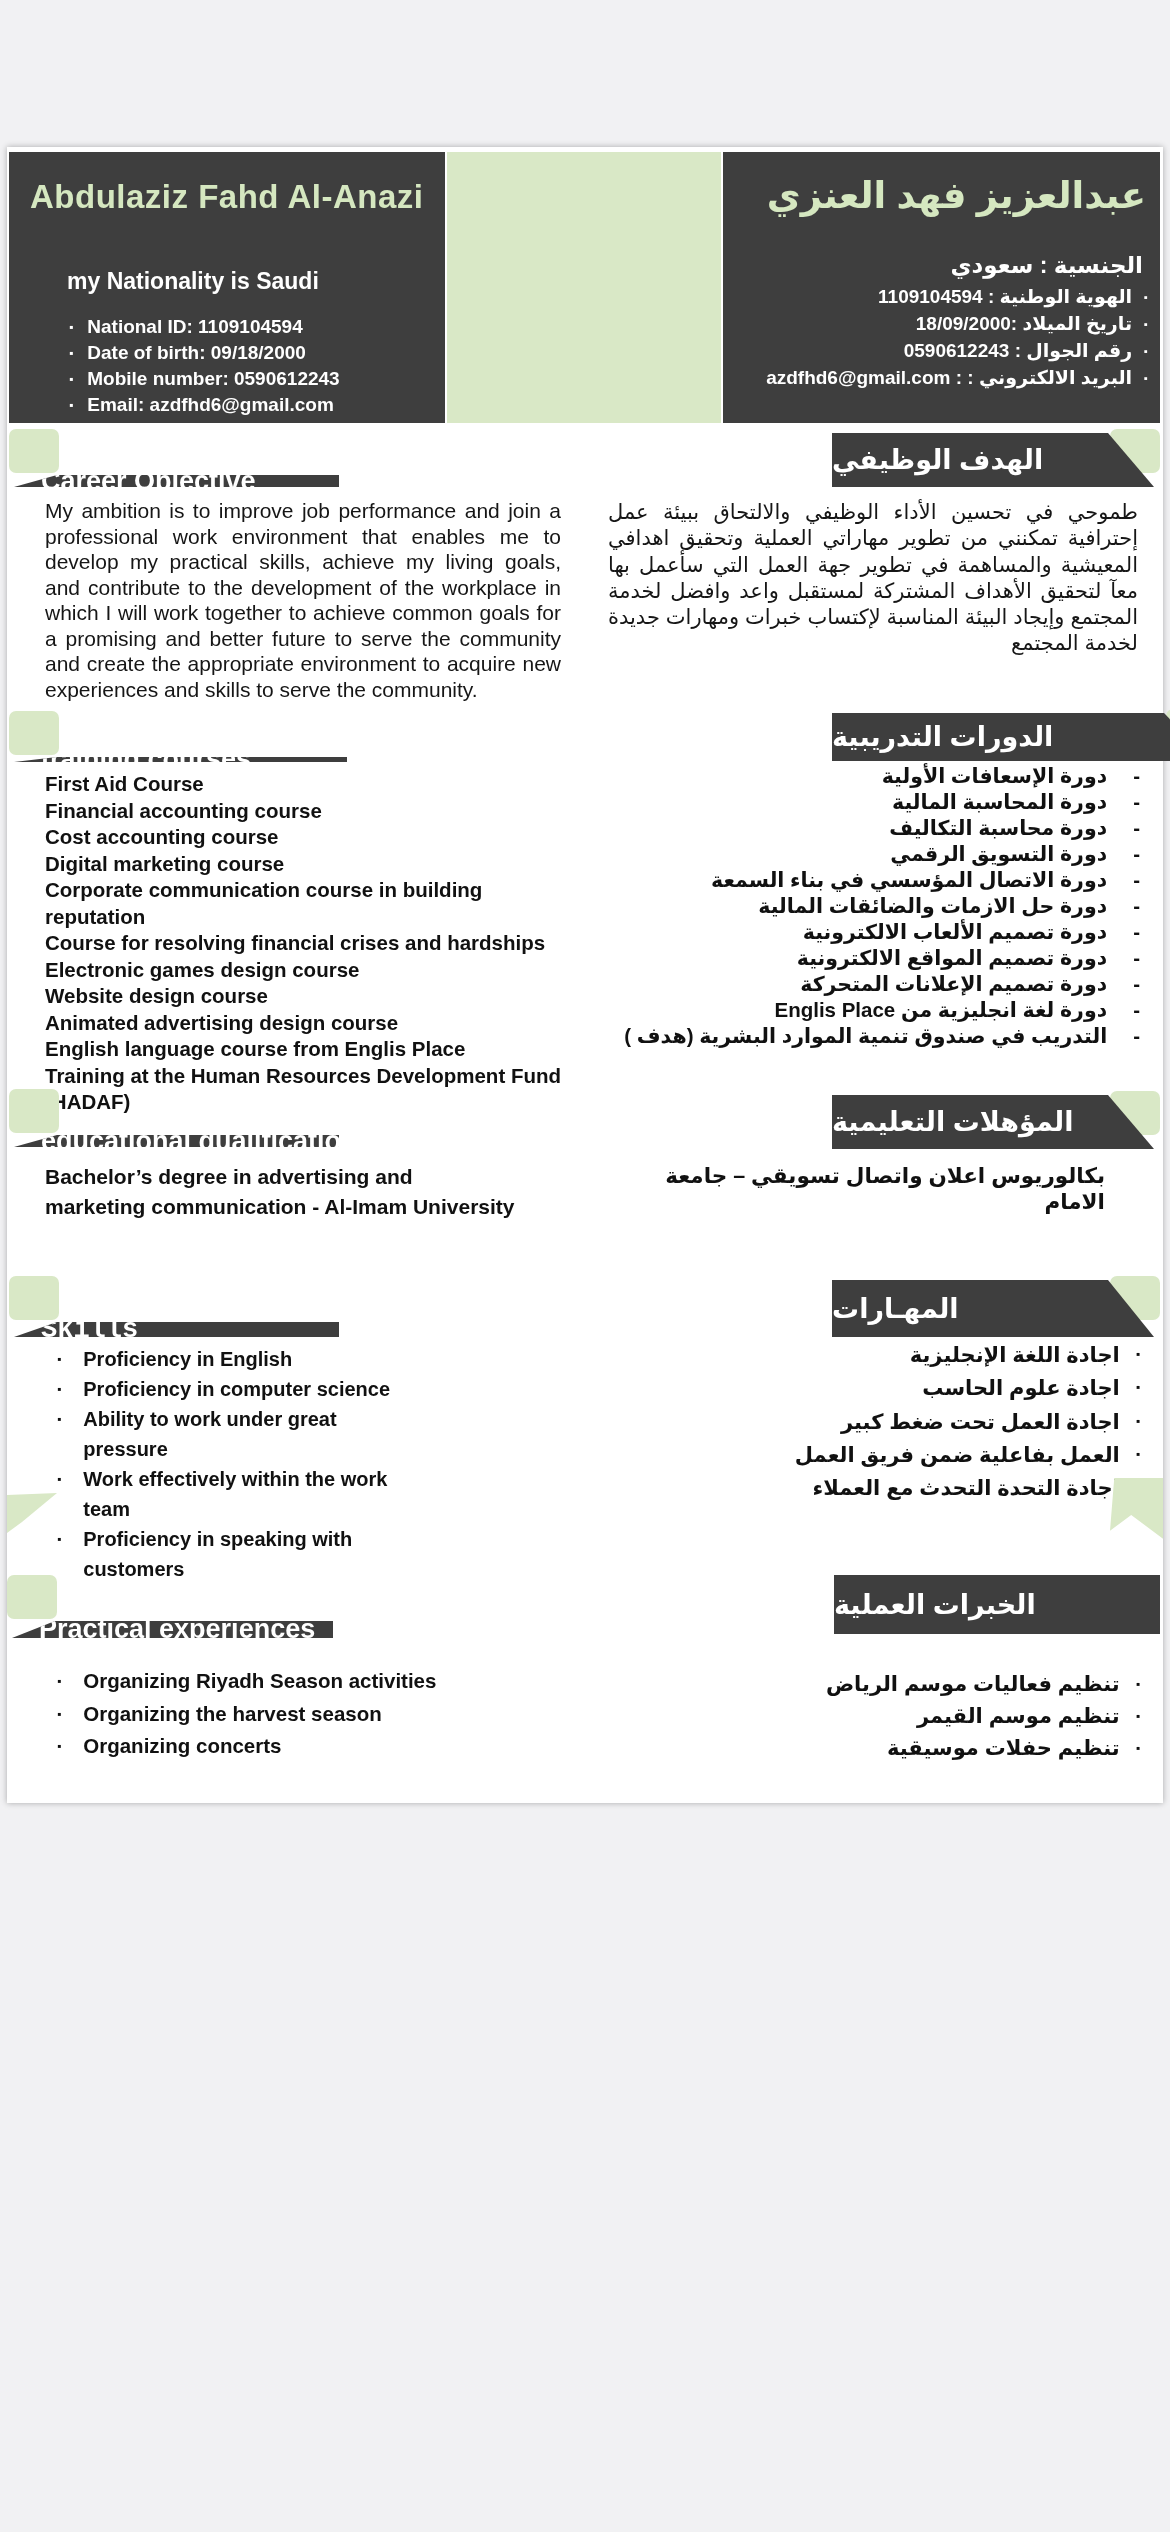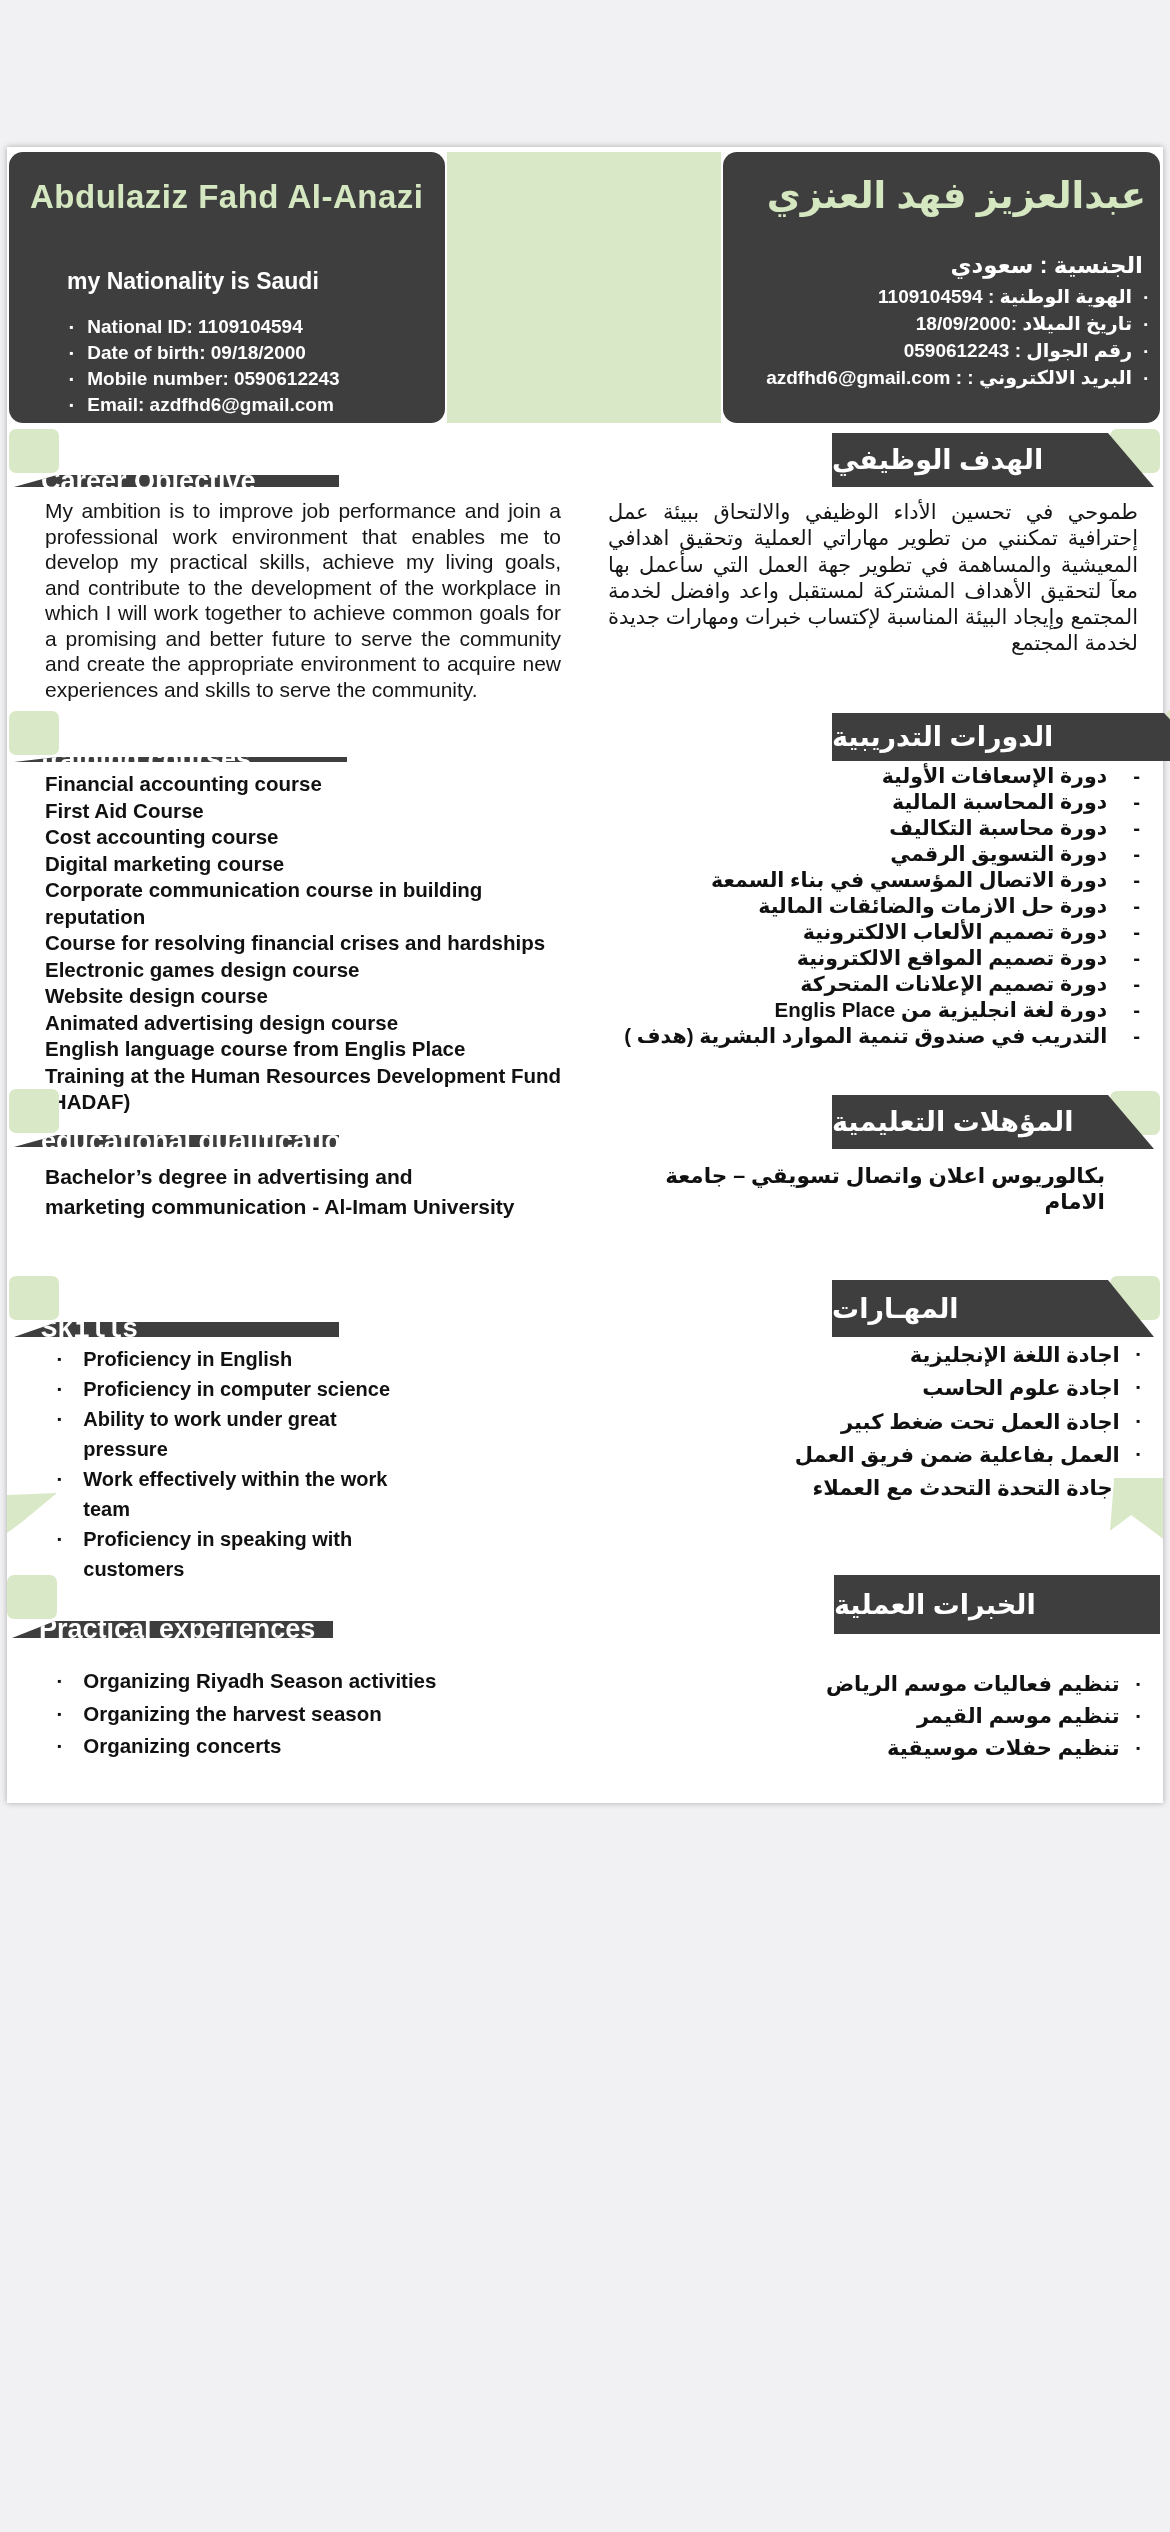--- a/index.html
+++ b/index.html
@@ -2,21 +2,21 @@
 <html><head>
 <meta charset="utf-8">
 <style>
   html,body{margin:0;padding:0;background:#f1f1f3;}
   .canvas{position:relative;width:1170px;height:2532px;background:#f1f1f3;overflow:hidden;
           font-family:"Liberation Sans","DejaVu Sans",sans-serif;color:#111;}
   .page{position:absolute;left:7px;top:147px;width:1156px;height:1656px;background:#ffffff;
         box-shadow:0 0 6px rgba(0,0,0,.30);}
 
   
-  .hdr-block{position:absolute;top:5px;height:271px;background:#3e3e3e;border-radius:14px;}
+  .hdr-block{position:absolute;top:5px;height:271px;background:#3e3e3e;}
   .hdr-left{left:2px;width:436px;}
   .hdr-mid{position:absolute;top:5px;left:440px;width:274px;height:271px;background:#d9e8c6;}
   .hdr-right{left:716px;width:437px;}
   .name-en{position:absolute;left:21px;top:26px;font-size:33px;font-weight:bold;color:#d5e7c0;letter-spacing:.5px;white-space:nowrap;}
   .nat-en{position:absolute;left:58px;top:116px;font-size:23px;font-weight:bold;color:#fff;white-space:nowrap;}
   .hdr-list-en{position:absolute;left:60px;top:162px;}
   .hdr-row{display:flex;align-items:flex-start;height:26px;font-size:19px;font-weight:bold;color:#fff;white-space:nowrap;}
   .hdr-row .sq{font-size:12px;margin-right:14px;line-height:26px;}
   .hdr-row .tx{line-height:25px;}
   .name-ar{position:absolute;right:14px;top:22px;font-size:37px;font-weight:bold;color:#d5e7c0;white-space:nowrap;direction:rtl;}
@@ -176,23 +176,23 @@
         </b>
     </div>
     <div class="ribbon r rib-trn-r">
       <i class="corner"></i>
       <b class="band">
           <span>الدورات التدريبية</span>
         </b>
     </div>
     <div class="list-en-courses">
 
+        <div class="crs">First Aid Course</div>
+
         <div class="crs">Financial accounting course</div>
-
-        <div class="crs">First Aid Course</div>
 
         <div class="crs">Cost accounting course</div>
 
         <div class="crs">Digital marketing course</div>
 
         <div class="crs">Corporate communication course in building reputation</div>
 
         <div class="crs">Course for resolving financial crises and hardships</div>
 
         <div class="crs">Electronic games design course</div>

